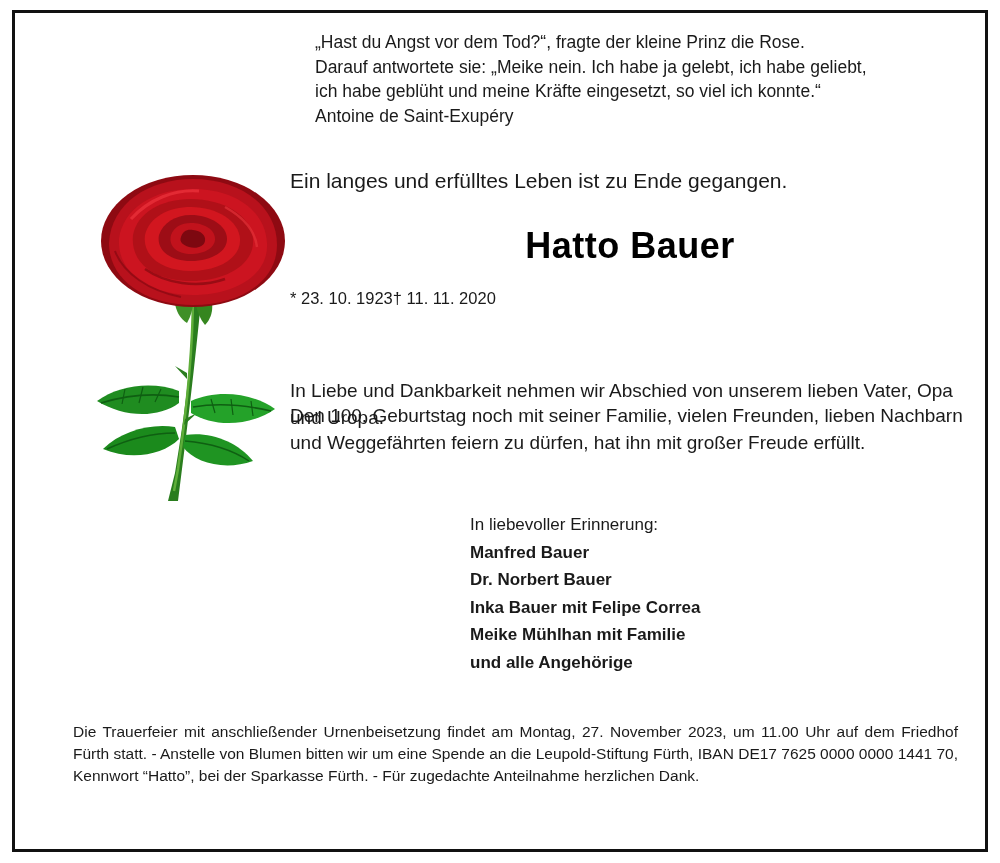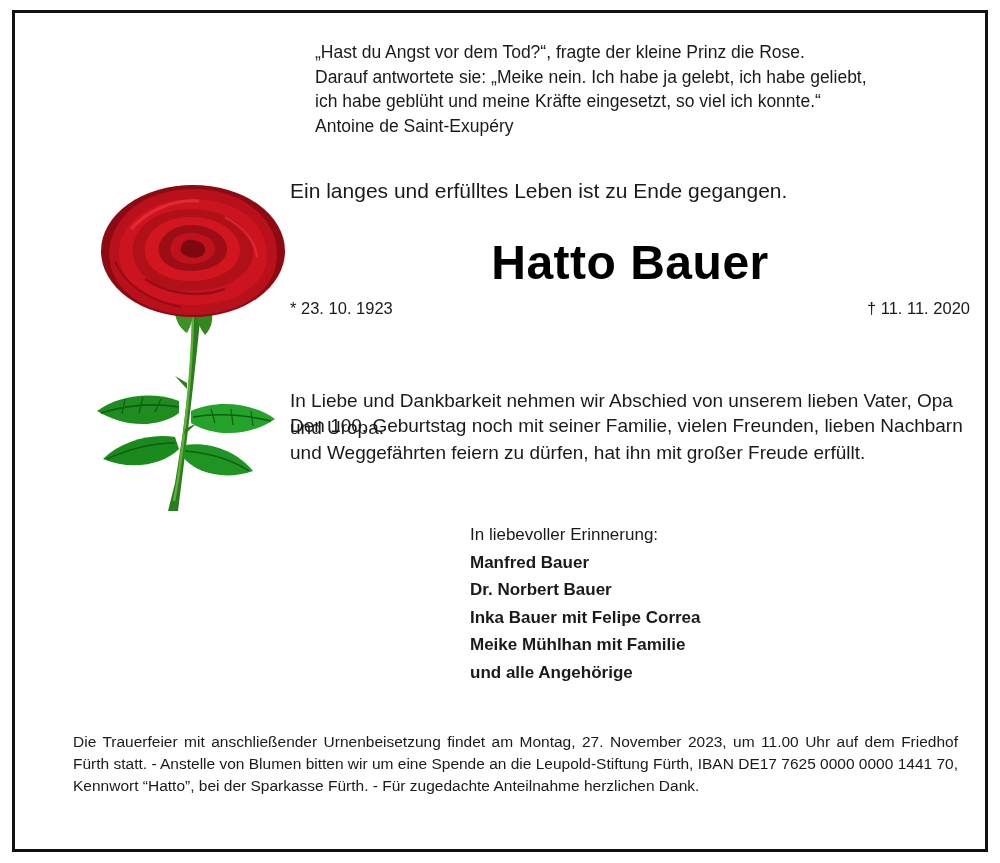--- a/index.html
+++ b/index.html
@@ -26,21 +26,21 @@
     left: 12px;
     top: 10px;
     width: 976px;
     height: 842px;
     border: 3px solid #111111;
     box-sizing: border-box;
   }
   .content {
     position: absolute;
     left: 15px;
-    top: 13px;
+    top: 3px;
     width: 970px;
     height: 836px;
     box-sizing: border-box;
   }
 
   
   .rose-wrap {
     position: absolute;
     left: 60px;
     top: 170px;
@@ -69,34 +69,33 @@
     font-size: 21px;
     line-height: 26px;
   }
 
   .deceased-name {
     position: absolute;
     left: 275px;
     top: 222px;
     width: 680px;
     text-align: center;
-    font-size: 48px;
+    font-size: 36px;
     font-weight: bold;
     letter-spacing: 0.5px;
     color: #000000;
   }
 
   .dates {
     position: absolute;
     left: 275px;
     top: 286px;
     width: 680px;
     display: flex;
-    justify-content: space-between;
-    gap: 78px;
+    justify-content: flex-start;
     font-size: 16.5px;
   }
   .date-item { white-space: nowrap; }
 
   .para {
     position: absolute;
     left: 275px;
     width: 680px;
     font-size: 19px;
     line-height: 26.5px;

